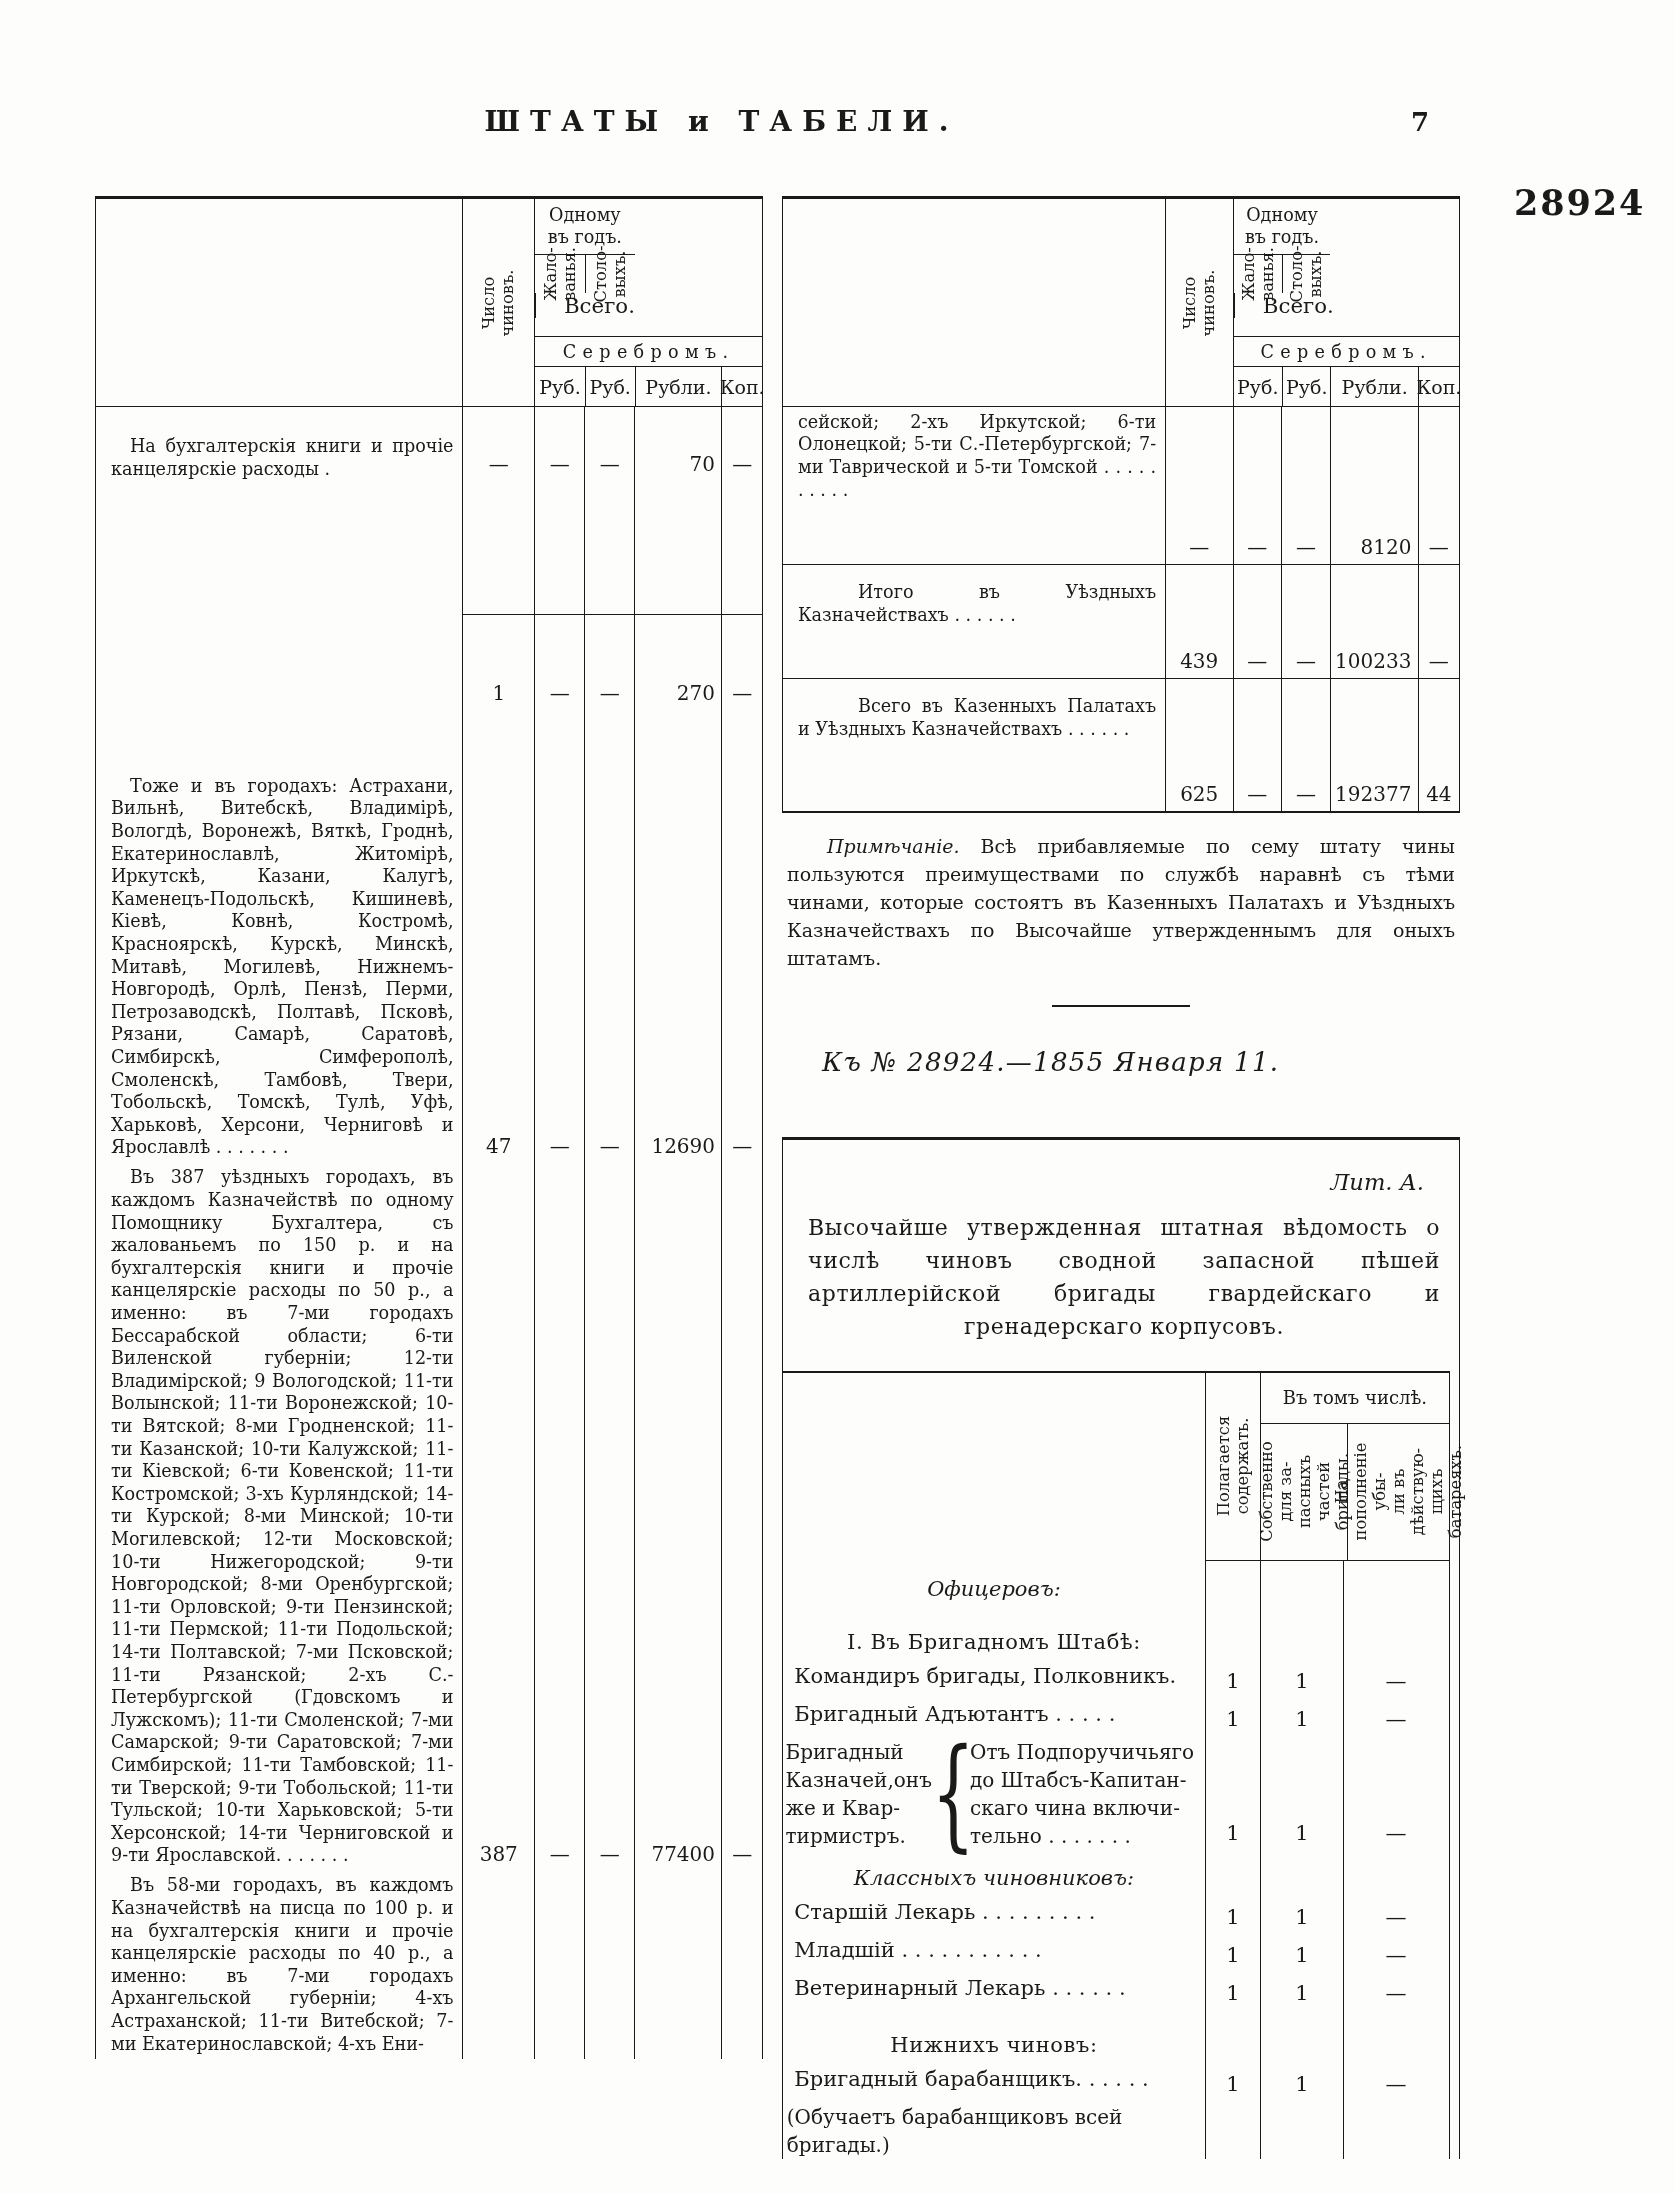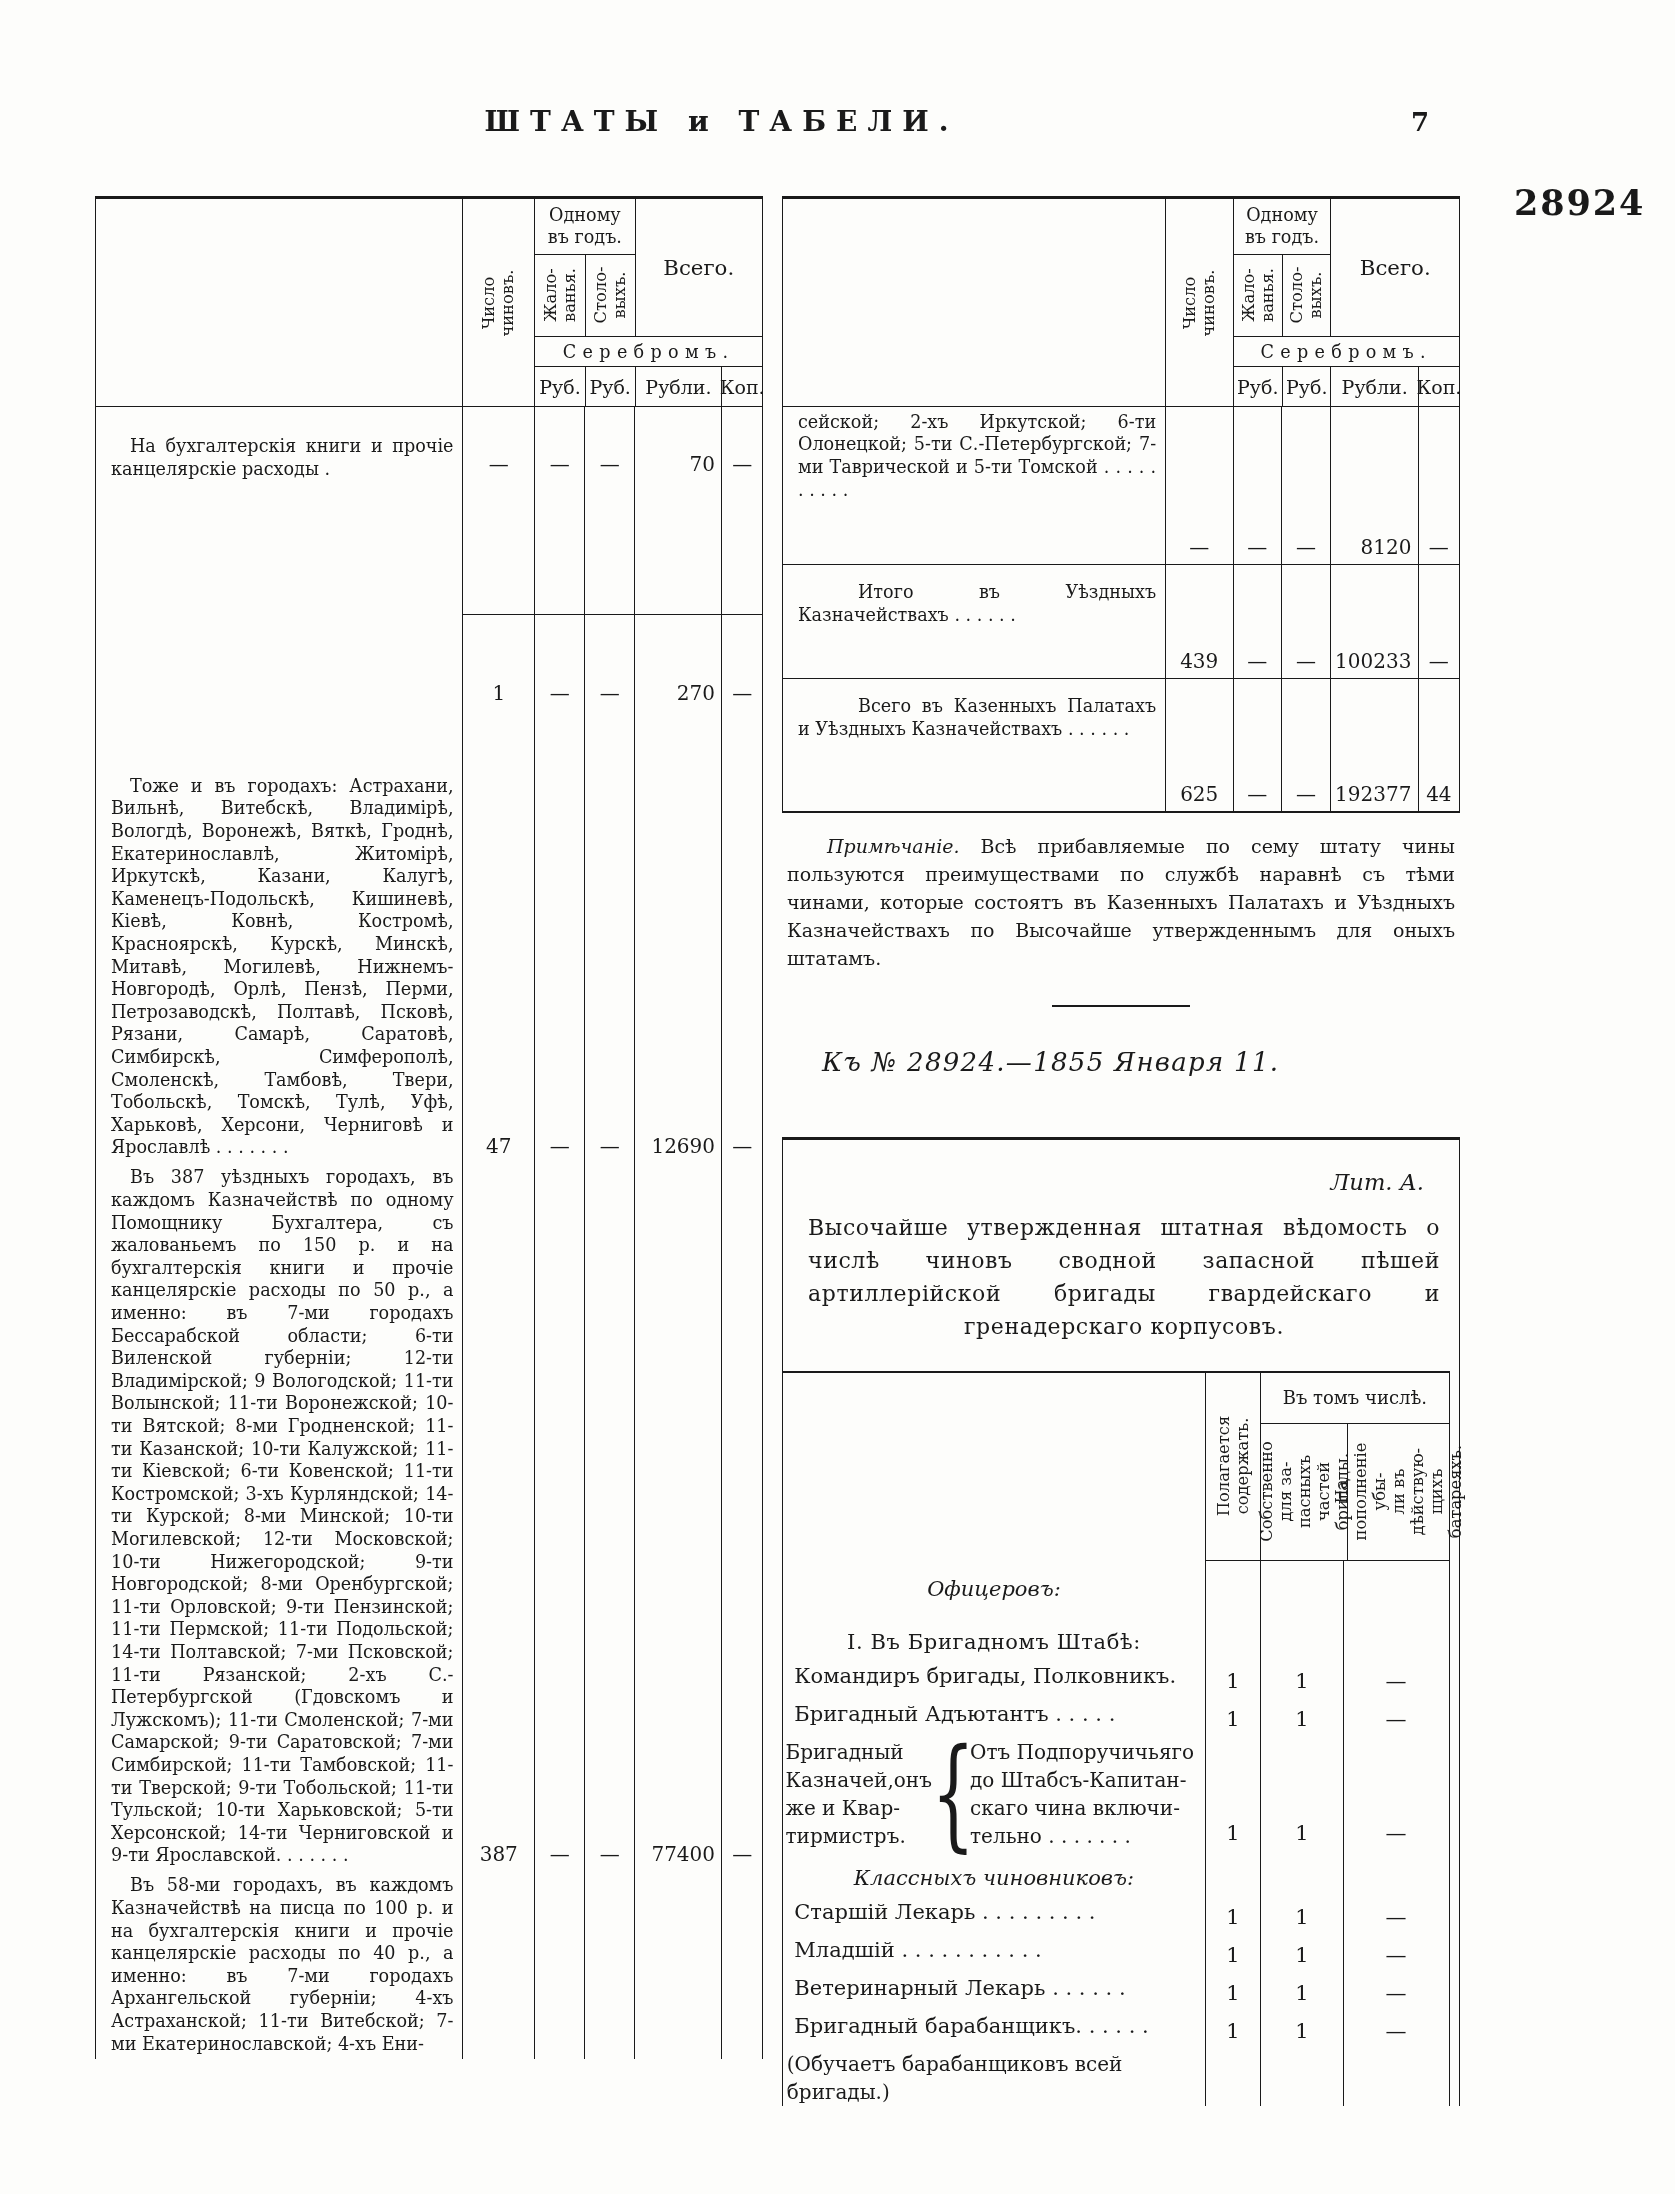--- a/index.html
+++ b/index.html
@@ -16,21 +16,21 @@
   }
   .page-number { position:absolute; top:107px; left:1411px; font-size:26px; font-weight:700; }
   .act-number  { position:absolute; top:182px; left:1514px; font-size:35px; font-weight:700; letter-spacing:1.9px; }
 
   
   .mtable { border-top:3.8px solid #1a1a1a; border-left:1.9px solid #1a1a1a; border-right:1.9px solid #1a1a1a; box-sizing:border-box; }
   .mt-header { display:flex; height:207px; border-bottom:1.9px solid #1a1a1a; }
   .mh-label { box-sizing:border-box; }
   .mh-num   { box-sizing:border-box; border-left:1.3px solid #1a1a1a; }
   .mh-rest  { box-sizing:border-box; border-left:1.3px solid #1a1a1a; display:flex; flex-direction:column; }
-  .mh-top   { display:flex; height:138px; }
+  .mh-top   { display:flex; height:138px;flex-direction:column; }
   .mh-year  { display:flex; flex-direction:column; box-sizing:border-box; }
   .mh-year-title { height:55px; display:flex; align-items:center; justify-content:center;
                    font-size:17.6px; line-height:1.2; text-align:center; white-space:pre-line;
                    border-bottom:1.3px solid #1a1a1a; }
   .mh-year-cols { flex:1; display:flex; }
   .mh-total { box-sizing:border-box; border-left:1.3px solid #1a1a1a; display:flex; align-items:center; justify-content:center; font-size:21.3px; }
   .mh-silver { height:30px; border-top:1.3px solid #1a1a1a; display:flex; align-items:center; justify-content:center;
                font-size:17.6px; letter-spacing:6.3px; }
   .mh-units { height:39px; border-top:1.3px solid #1a1a1a; display:flex; }
   .mh-units > div { display:flex; align-items:center; justify-content:center; font-size:19px; box-sizing:border-box; }
@@ -415,20 +415,26 @@
           <div class="sr-c3">—</div>
         </div>
 
         <div class="st-row row-h">
           <div class="sr-label">Ветеринарный Лекарь . . . . . .</div>
           <div class="sr-c1">1</div>
           <div class="sr-c2">1</div>
           <div class="sr-c3">—</div>
         </div>
 
+        <div class="st-row">
+          <div class="sr-label sr-head" style="font-weight:400">Нижнихъ чиновъ:</div>
+          <div class="sr-c1"></div>
+            <div class="sr-c2"></div>
+            <div class="sr-c3"></div>
+        </div>
 
         <div class="st-row">
           <div class="sr-c1"></div>
             <div class="sr-c2"></div>
             <div class="sr-c3"></div>
         </div>
 
         <div class="st-row row-h">
           <div class="sr-label">Бригадный барабанщикъ. . . . . .</div>
           <div class="sr-c1">1</div>

